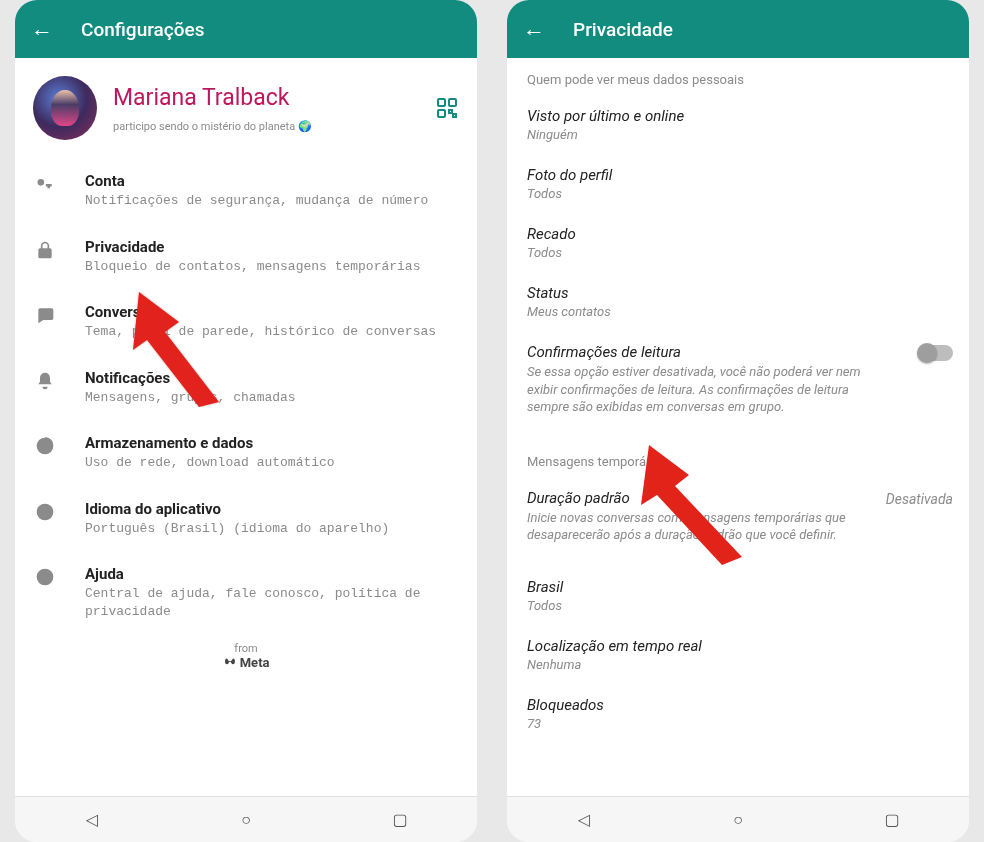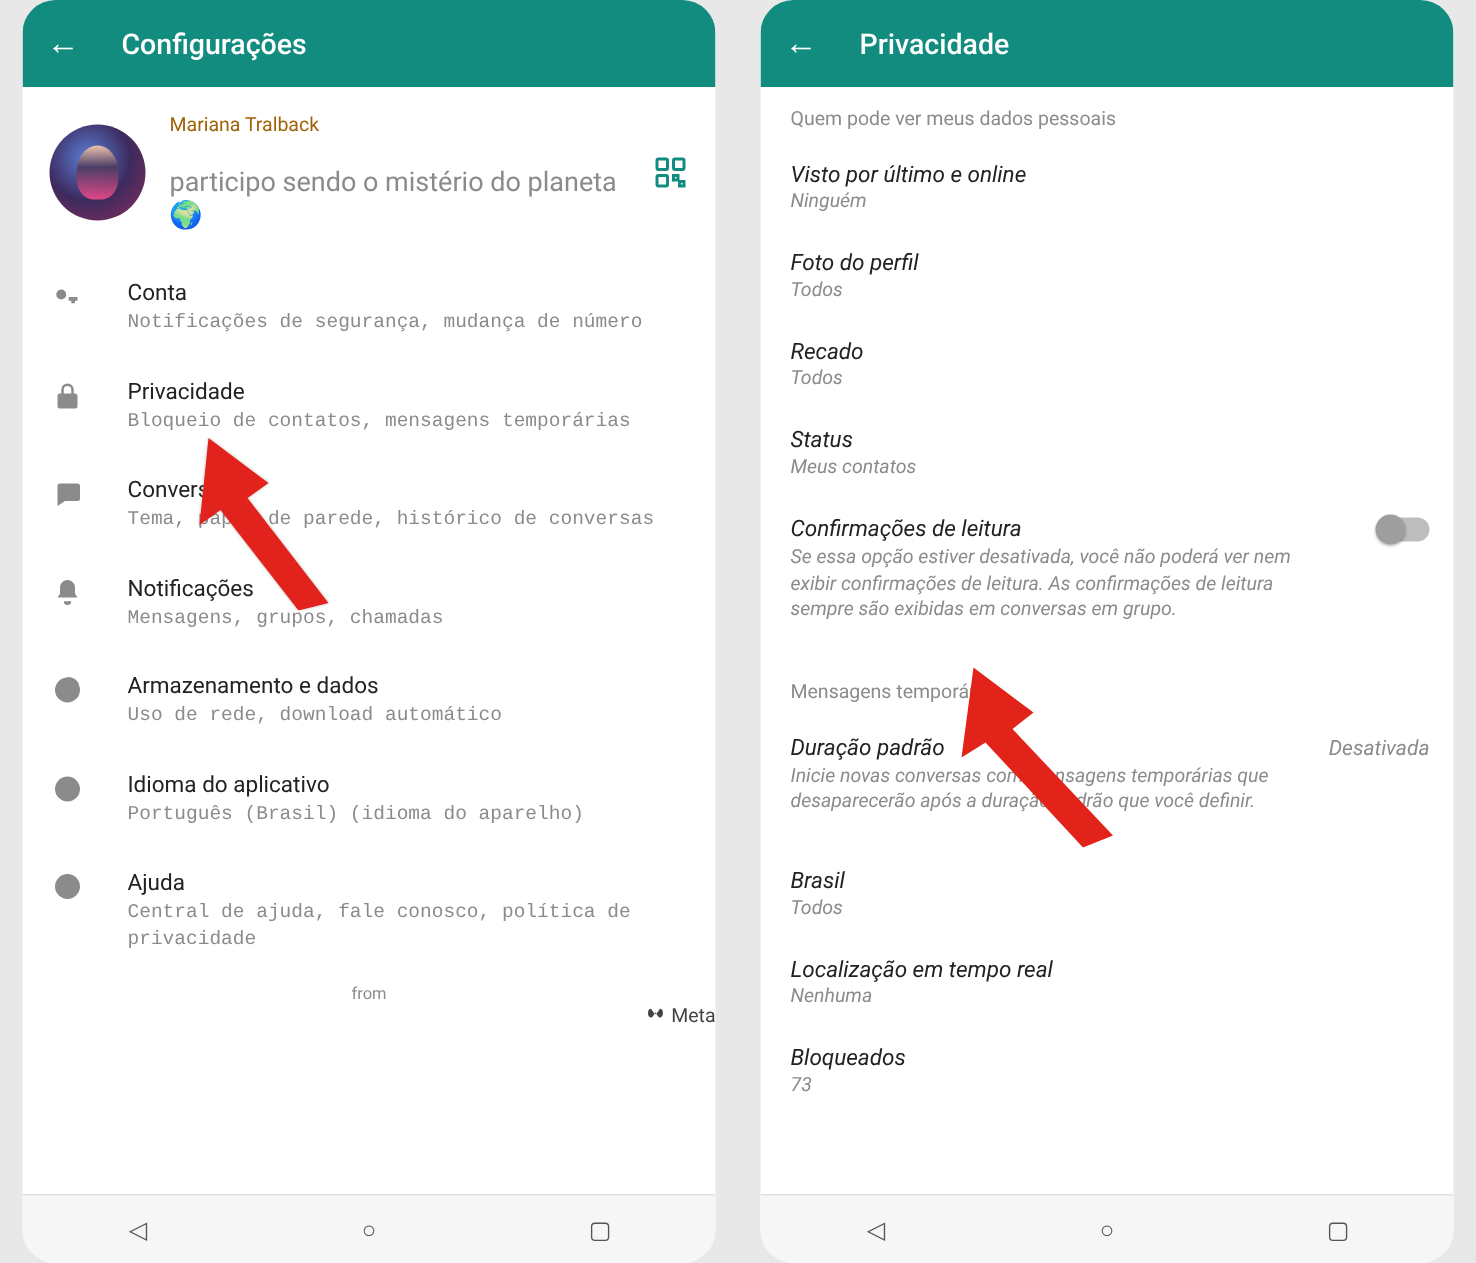--- a/index.html
+++ b/index.html
@@ -60,22 +60,22 @@
   .avatar::after {
     content: "";
     position: absolute;
     width: 28px; height: 36px;
     left: 18px; top: 14px;
     background: linear-gradient(180deg, #ffccaa 0%, #4a3a60 40%, #f04a8a 100%);
     border-radius: 50% 50% 40% 40%;
     opacity: 0.9;
   }
   .profile-text { flex: 1; }
-  .profile-name { font-size: 13px; color: #a16207; margin-bottom: 20px; }
-  .profile-status { font-size: 18px; color: #8b8b8b; }
+  .profile-name { font-size: 23px; color: #be185d; margin-bottom: 9px; }
+  .profile-status { font-size: 11px; color: #8b8b8b; }
   .qr-icon {
     width: 24px; height: 24px;
     color: #128C7E;
     cursor: pointer;
   }
   .setting-row {
     display: flex;
     align-items: flex-start;
     padding: 14px 18px;
     gap: 28px;
@@ -83,33 +83,33 @@
   }
   .setting-icon {
     width: 24px;
     display: flex;
     justify-content: center;
     padding-top: 2px;
     color: #8b8b8b;
     flex-shrink: 0;
   }
   .setting-text { flex: 1; }
-  .setting-title { font-size: 15px; color: #222; margin-bottom: 2px; }
+  .setting-title { font-size: 15px; color: #222; margin-bottom: 2px; font-weight: bold; }
   .setting-desc { font-size: 13px; color: #8b8b8b; line-height: 1.35; font-family: Liberation Mono, monospace; }
   .from-meta {
     text-align: center;
     padding-top: 8px;
     font-size: 11px;
     color: #8b8b8b;
   }
   .meta-logo {
-    text-align: right;
+    text-align: center;
     font-size: 13px;
     color: #444;
-    font-weight: 400;
+    font-weight: 700;
     vertical-align: middle;
   }
   .nav-bar {
     height: 46px;
     background: #f6f6f6;
     display: flex;
     justify-content: space-around;
     align-items: center;
     font-size: 16px;
     color: #555;

